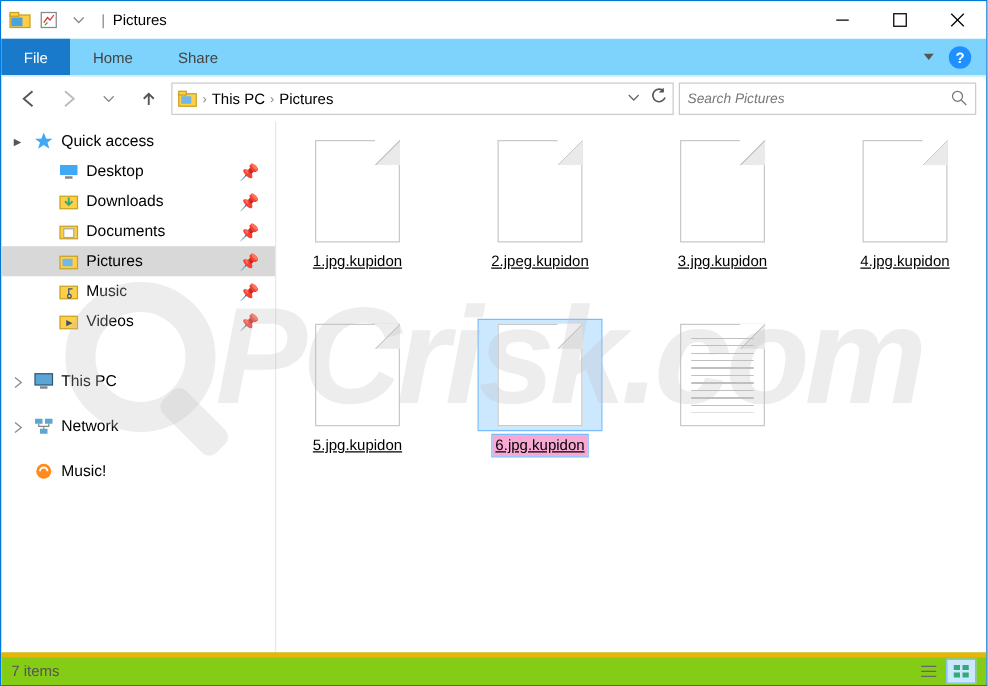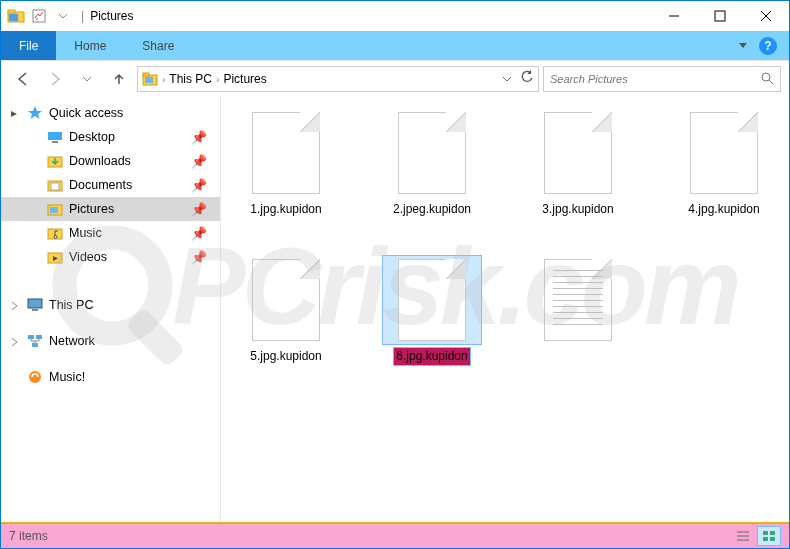--- a/index.html
+++ b/index.html
@@ -38,35 +38,35 @@
 .sidebar { width: 220px; border-right: 1px solid #e8e8e8; padding-top: 4px; overflow: hidden; }
 .tree-item { display: flex; align-items: center; height: 24px; font-size: 12.5px; color: #000; padding-left: 18px; gap: 6px; position: relative; }
 .tree-item.root { padding-left: 26px; font-weight: 400; }
 .tree-item.child { padding-left: 46px; }
 .tree-item .expand { position: absolute; left: 8px; width: 10px; height: 10px; }
 .tree-item .pin { margin-left: auto; margin-right: 12px; color: #888; font-size: 13px; }
 .tree-item.selected { background: #d8d8d8; }
 .tree-group-gap { height: 12px; }
 .icon16 { width: 16px; height: 16px; flex-shrink: 0; }
 
-.content { flex: 1; padding: 12px 8px 8px 14px; }
+.content { flex: 1; padding: 12px 8px 8px 14px; text-decoration: underline; }
 .grid { display: flex; flex-wrap: wrap; gap: 38px 44px; align-content: flex-start; }
 .file { width: 102px; display: flex; flex-direction: column; align-items: center; gap: 4px; }
 .file.selected .thumb-wrap { outline: 1px solid #7abdff; background: #cce8ff; }
-.file.selected .fname { background: #be185d; outline: 1px solid #7abdff; }
+.file.selected .fname { background: #f9a8d4; outline: 1px solid #7abdff; }
 .thumb-wrap { width: 98px; height: 88px; display: flex; align-items: center; justify-content: center; }
 .fname { font-size: 12px; text-align: center; word-break: break-word; line-height: 1.25; padding: 1px 2px; }
 
 
 .page-icon { width: 68px; height: 82px; background: #fff; border: 1px solid #c9c9c9; position: relative; }
 .page-icon::before { content: ""; position: absolute; top: -1px; right: -1px; width: 20px; height: 20px; background: linear-gradient(135deg, #fff 0 49%, #c9c9c9 50% 52%, #eaeaea 53% 100%); }
 .page-icon.text::after { content: ""; position: absolute; left: 8px; right: 8px; top: 10px; bottom: 10px; background: repeating-linear-gradient(#bfbfbf 0 1px, transparent 1px 6px); }
 
 
-.statusbar { position: absolute; bottom: 0; left: 0; right: 0; height: 26px; border-top: 2px solid #eab308; display: flex; align-items: center; padding: 0 8px; font-size: 12px; color: #555; background:#f9a8d4; }
+.statusbar { position: absolute; bottom: 0; left: 0; right: 0; height: 26px; border-top: 4px solid #eab308; display: flex; align-items: center; padding: 0 8px; font-size: 12px; color: #555; background:#84cc16; }
 .statusbar .views { margin-left: auto; display: flex; gap: 2px; }
 .statusbar .view-btn { width: 24px; height: 20px; border: 1px solid transparent; display: flex; align-items: center; justify-content: center; }
 .statusbar .view-btn.active { border: 1px solid #7abdff; background: #cce8ff; }
 
 
 .watermark { position:absolute; left:50%; top:52%; transform:translate(-50%,-50%); font-size:110px; font-weight:700; color:rgba(190,190,190,0.28); letter-spacing:-4px; display:flex; align-items:center; pointer-events:none; font-style:italic;}
 .watermark .wm-icon{ width:120px; height:120px; border-radius:60px; border:24px solid rgba(190,190,190,0.28); position:relative;}
 .watermark .wm-icon::after{content:""; position:absolute; width:26px; height:60px; background:rgba(190,190,190,0.28); bottom:-46px; right:-20px; transform:rotate(-45deg); border-radius:8px;}
 </style>
 </head>

